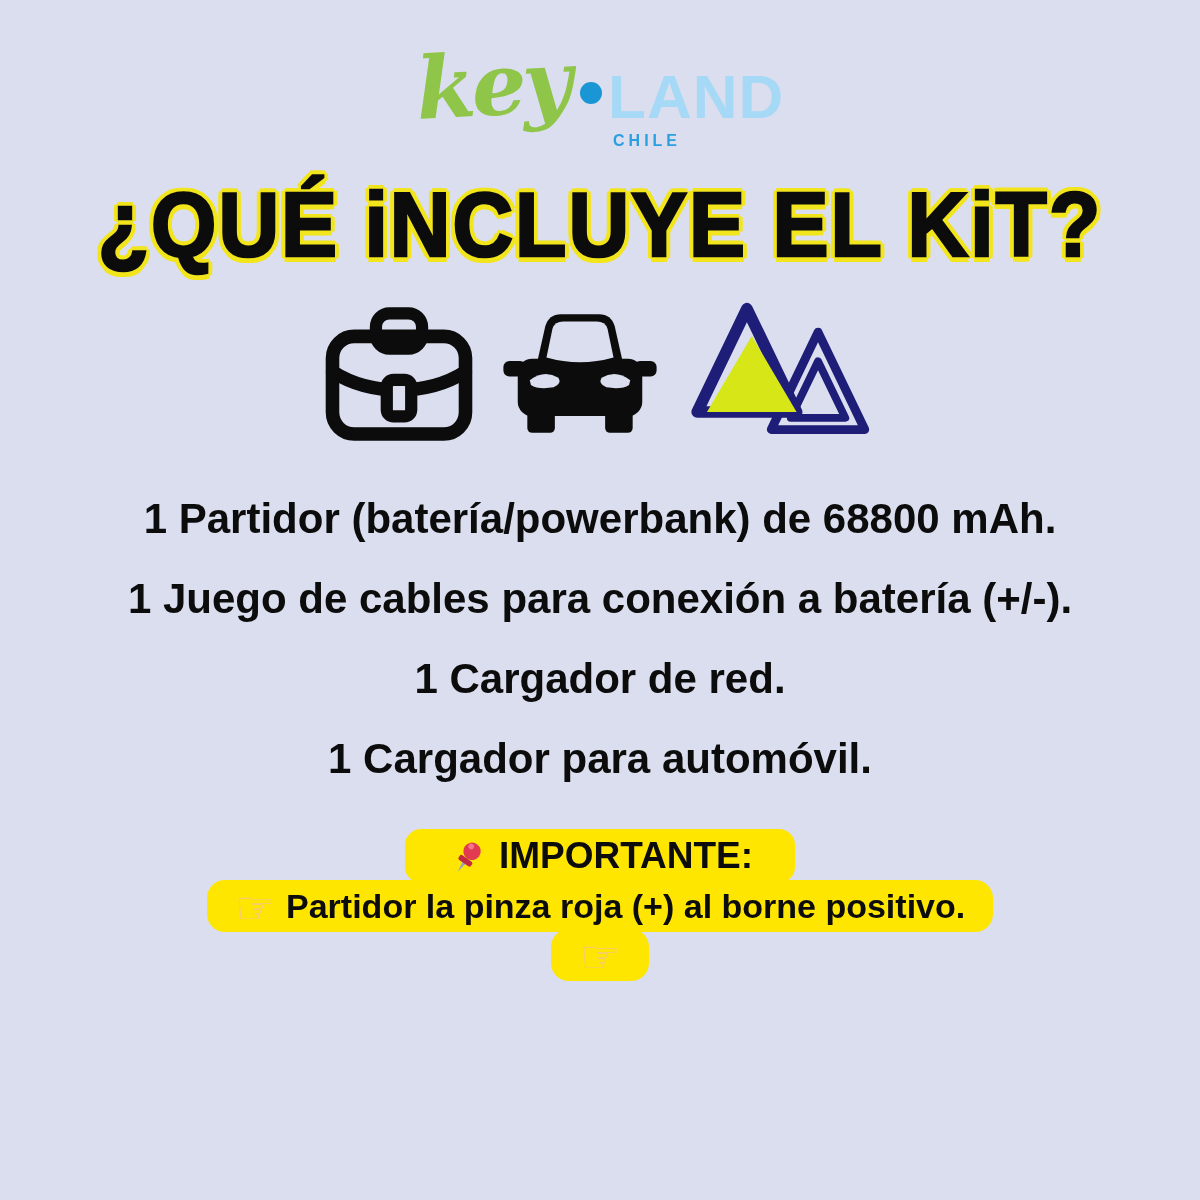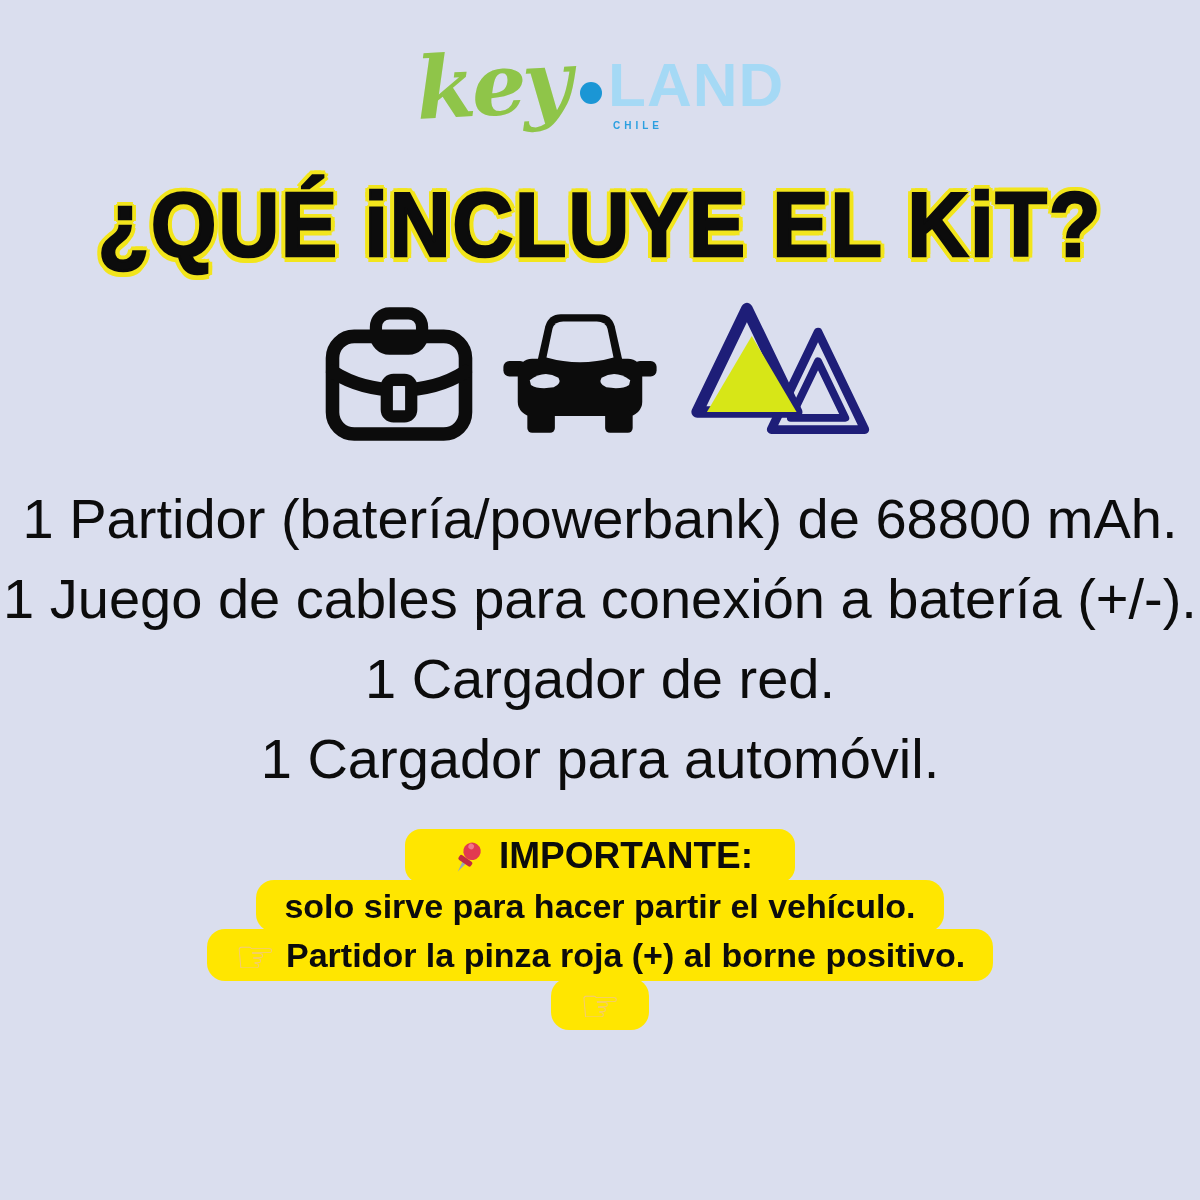--- a/index.html
+++ b/index.html
@@ -24,23 +24,23 @@
   
   .logo{padding-top:42px;display:flex;justify-content:center;align-items:flex-start;height:142px;}
   .logo-key{
     font-family:"DejaVu Serif","Liberation Serif",serif;
     font-style:italic;font-weight:bold;
     font-size:86px;line-height:1;
     color:#8fc549;letter-spacing:-4px;
     transform:rotate(-3deg);
   }
   .logo-dot{width:22px;height:22px;border-radius:50%;background:#1b96d5;margin:40px 6px 0 12px;}
-  .logo-land-wrap{position:relative;margin-top:12px;}
+  .logo-land-wrap{position:relative;margin-top:24px;}
   .logo-land{font-size:62px;font-weight:bold;color:#a5d9f5;letter-spacing:1px;line-height:1;}
-  .logo-chile{position:absolute;left:5px;top:66px;font-size:10px;font-weight:bold;color:#2b9fe0;letter-spacing:4px;}
+  .logo-chile{position:absolute;left:5px;top:66px;font-size:16px;font-weight:bold;color:#2b9fe0;letter-spacing:4px;}
 
   
   .title{
     margin:30px 0 0;display:block;
     font-size:84px;font-weight:bold;letter-spacing:2px;line-height:1.18;
     color:var(--ink);
     -webkit-text-stroke:2.5px var(--ink);
     transform:scaleY(1.08);transform-origin:top center;
     text-shadow:
       4px 0 0 var(--outline-yellow), -4px 0 0 var(--outline-yellow),
@@ -53,21 +53,21 @@
       2px -5px 0 var(--outline-yellow), -2px -5px 0 var(--outline-yellow);
   }
 
   
   .icons{margin-top:26px;display:flex;justify-content:center;align-items:center;gap:26px;height:152px;}
   .icons svg{display:block;}
 
   
   .items{list-style:none;margin:30px 0 0;padding:0;}
   .items li{
-    font-size:56px;font-weight:normal;line-height:80px;
+    font-size:42px;font-weight:bold;line-height:80px;
     letter-spacing:0;white-space:nowrap;
   }
 
   
   .important{margin-top:30px;display:flex;flex-direction:column;align-items:center;}
   .pill{
     background:var(--yellow);
     border-radius:18px;
     width:fit-content;
     padding:3px 28px;
@@ -157,23 +157,20 @@
             <rect x="20" y="36" width="24" height="9" rx="3" fill="#c22a42"></rect>
             <circle cx="32" cy="22" r="14" fill="#e23a50"></circle>
             <circle cx="26.5" cy="16.5" r="4.5" fill="#f0788c"></circle>
           </g>
         </svg>
       </span>
       <span>IMPORTANTE:</span>
     </div>
 
 
-    <div class="pill">
-      <span>solo sirve para hacer partir el vehículo.</span>
-    </div>
 
     <div class="pill">
       <span class="pointer">☞</span>
       <span>Partidor la pinza roja (+) al borne positivo.</span>
     </div>
 
     <div class="pill">
       <span class="pointer">☞</span>
     </div>
 

